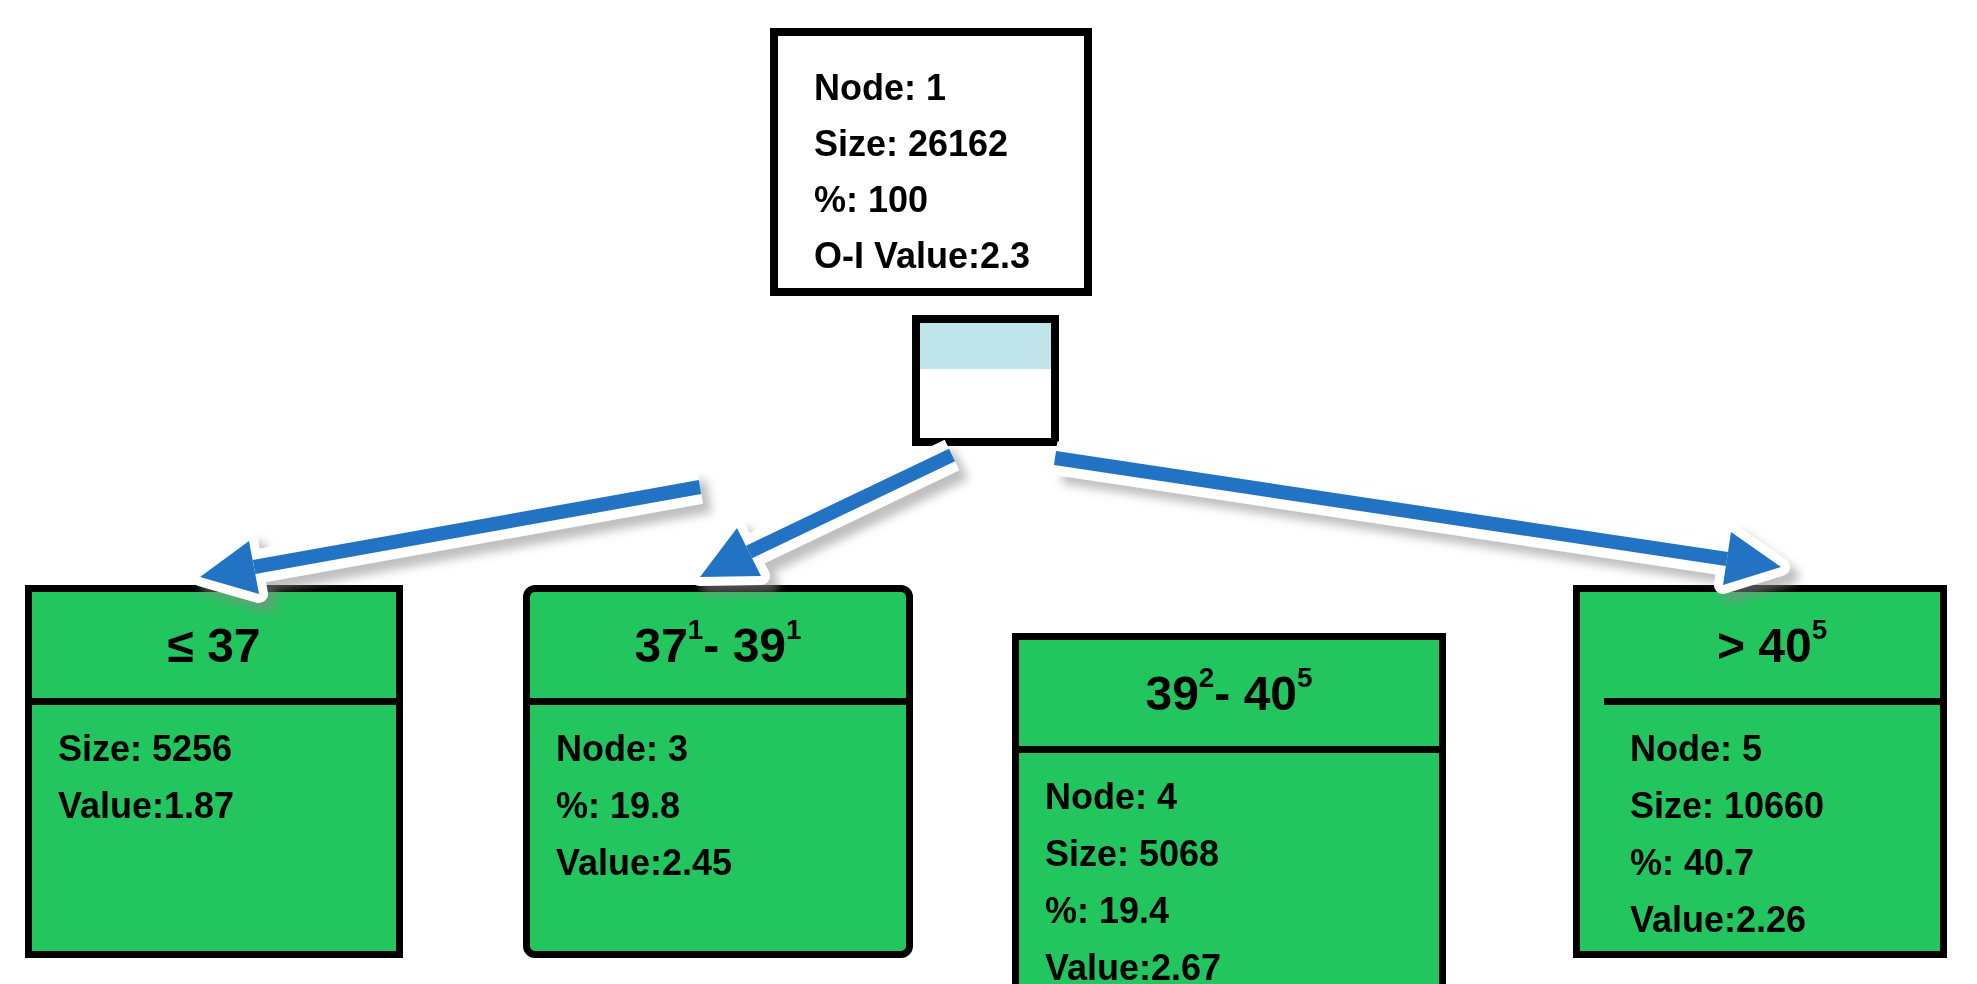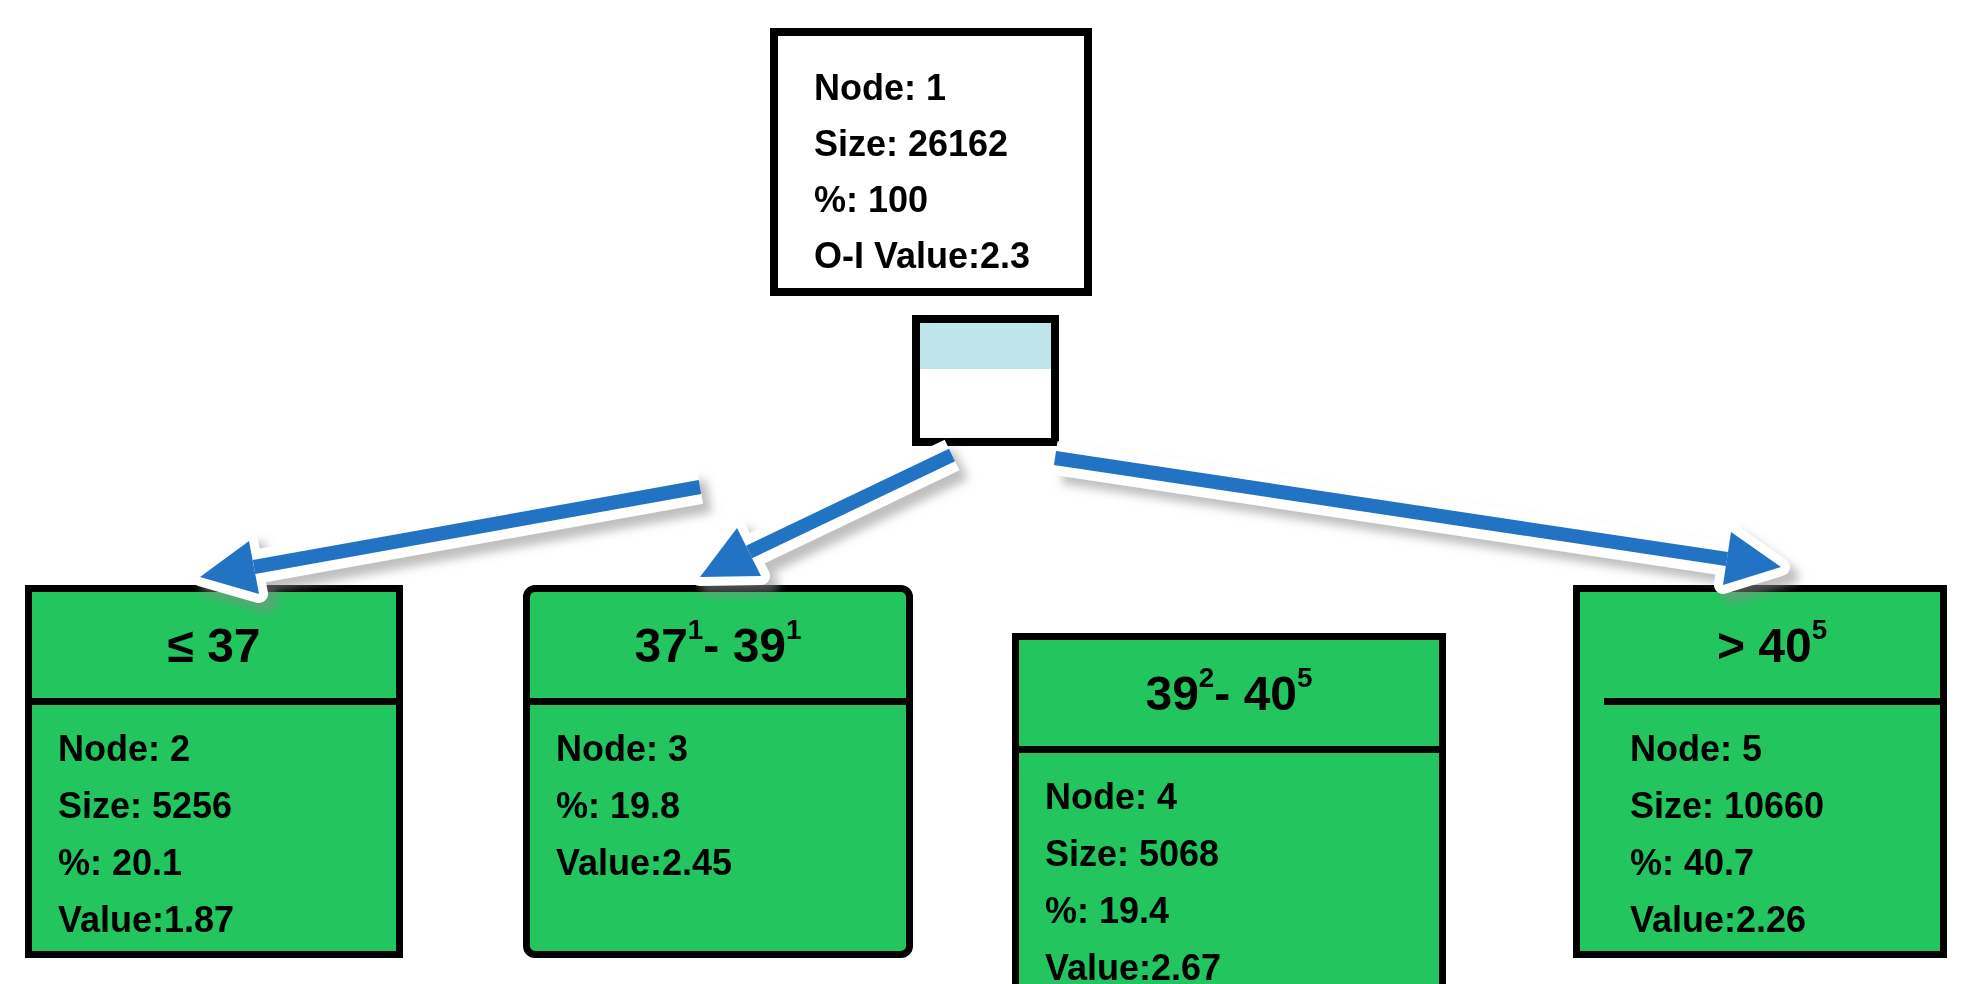--- a/index.html
+++ b/index.html
@@ -56,23 +56,21 @@
   <div class="pma-box">
     <div class="pma-band" style="background: rgb(191, 228, 234);"></div>
     <div class="pma-band" style="background: rgb(191, 228, 234);"></div>
   </div>
 
   <div class="child n2">
     <div class="hdr">
         <span>≤ 37</span>
       </div>
     <div class="bdy">
-      <div>Node: 2</div>
       <div>Size: 5256</div>
-      <div>%: 20.1</div>
       <div>Value:1.87</div>
     </div>
   </div>
 
   <div class="child n3">
     <div class="hdr">
         <span>37</span>
         <span class="sup">1</span>
         <span> - 39</span>
         <span class="sup">1</span>

